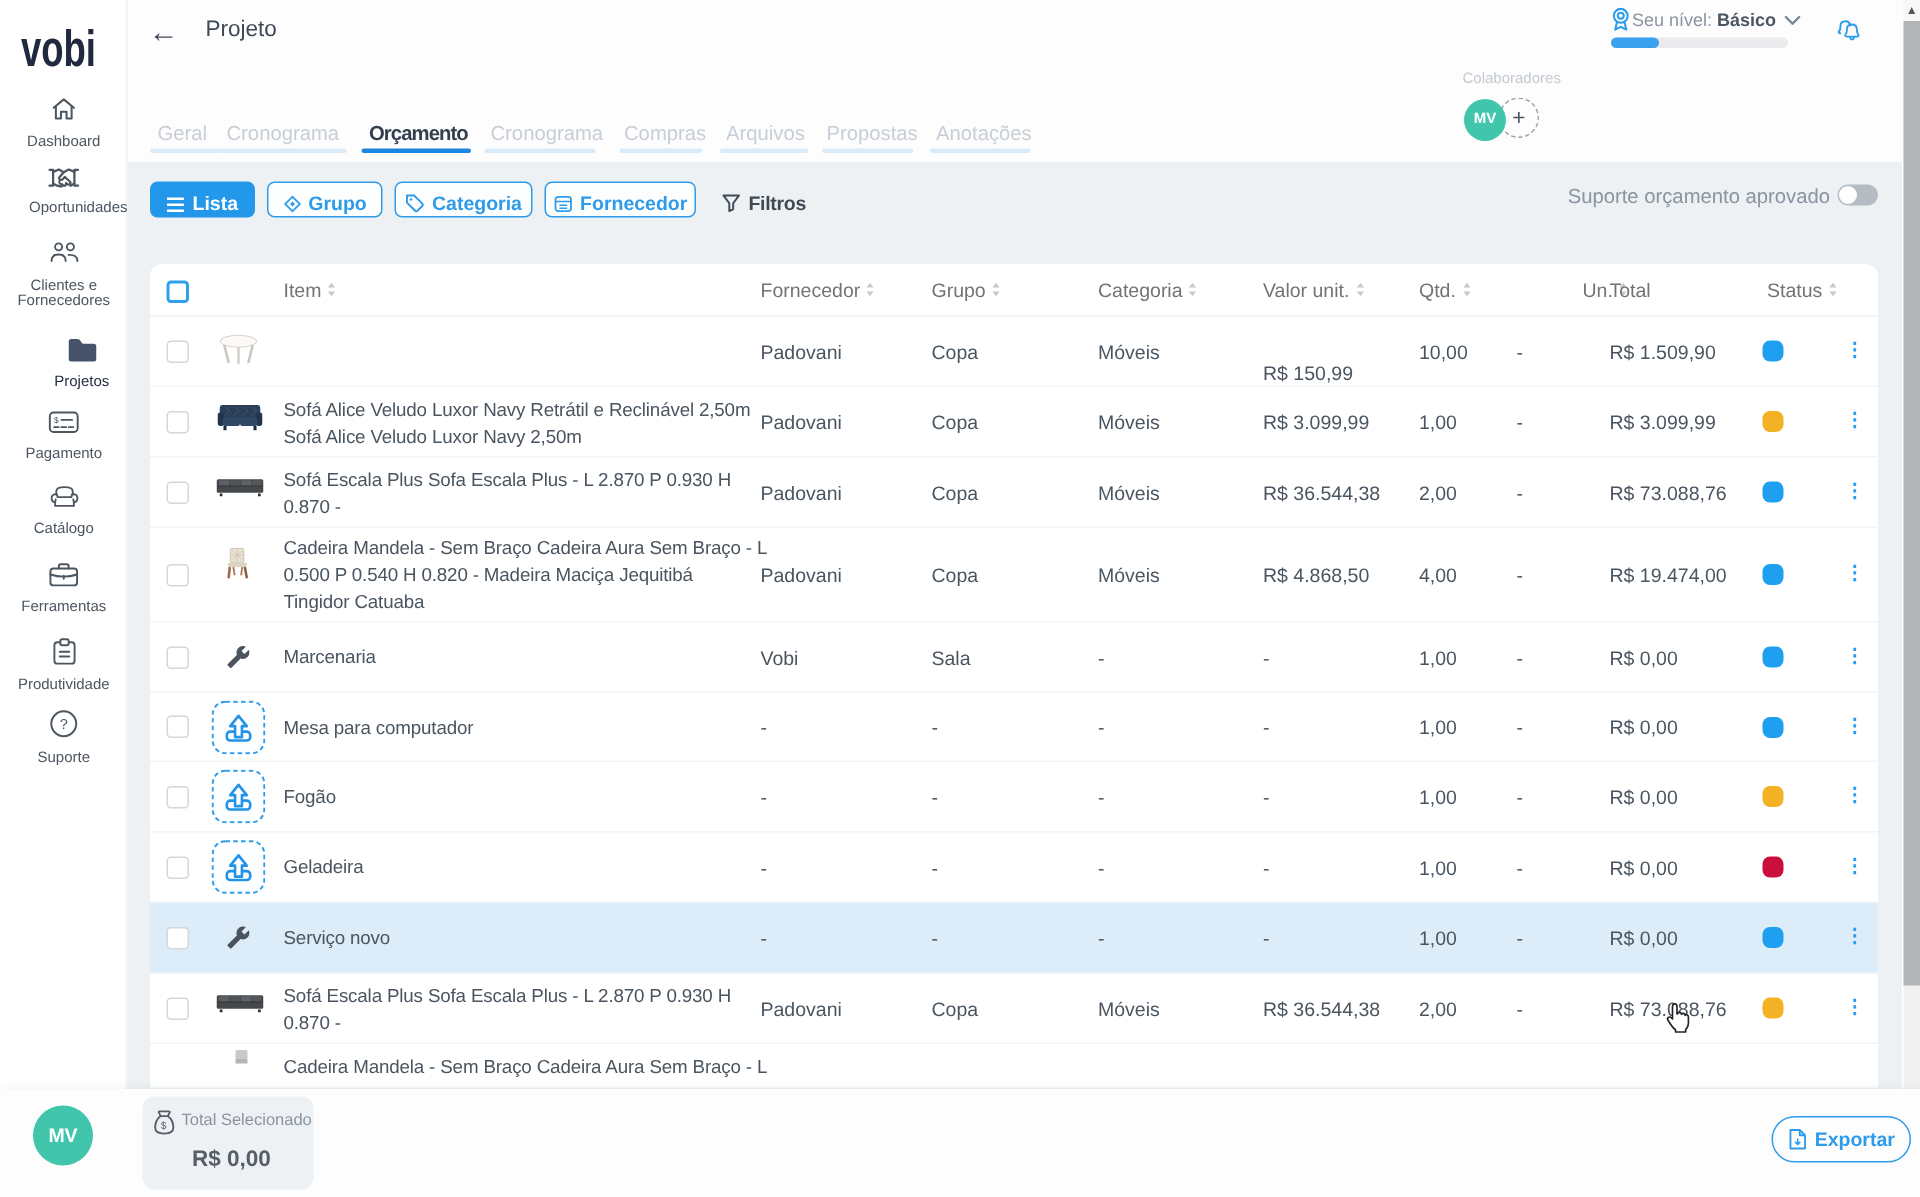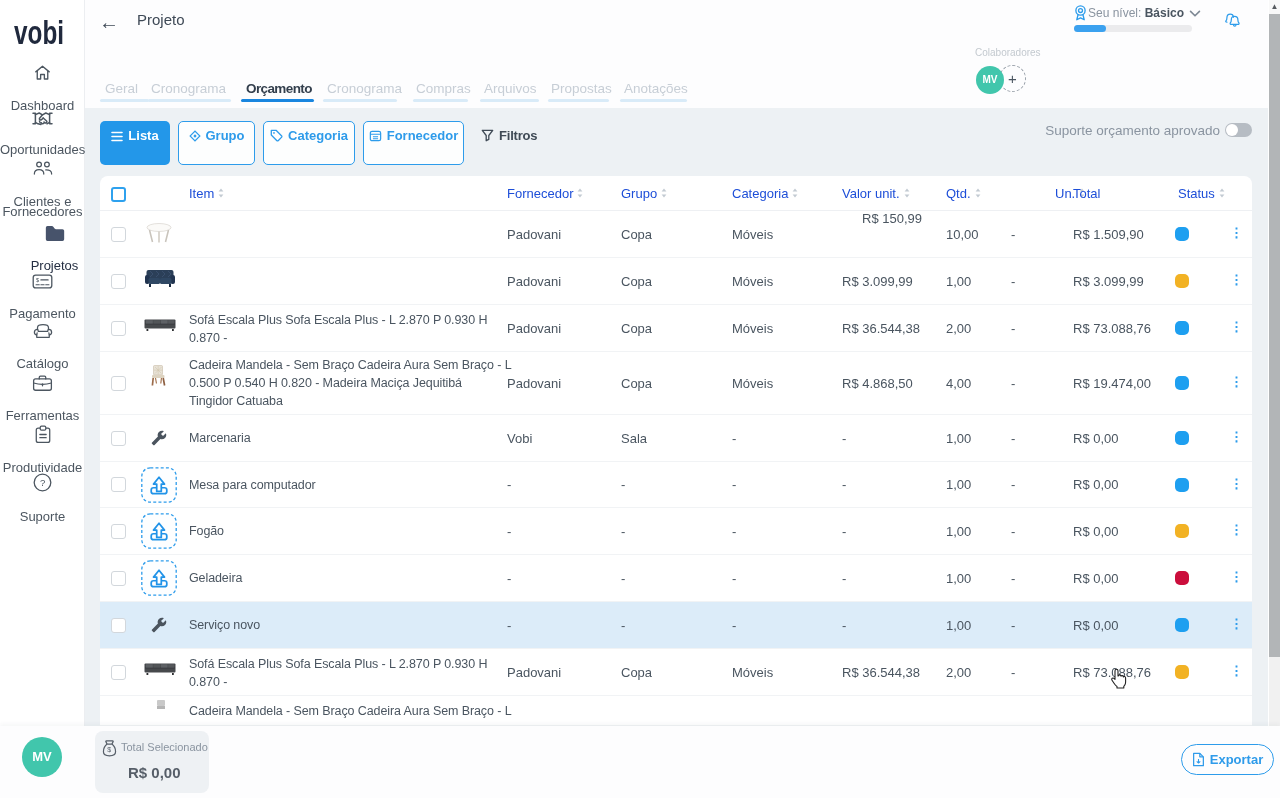--- a/index.html
+++ b/index.html
@@ -4,21 +4,21 @@
 <style>
 * { margin:0; padding:0; box-sizing:border-box; }
 html,body { width:1280px; height:798px; overflow:hidden; font-family:"Liberation Sans", sans-serif; background:#fff; }
 #app { position:relative; width:1280px; height:798px; overflow:hidden; }
 
 
 #sidebar { position:absolute; left:0; top:0; width:85px; height:798px; background:#fff; border-right:1px solid #eceef1; z-index:30; }
 
 .navitem { position:absolute; width:85px; text-align:center; color:#4c5660; }
 .navitem svg { display:block; margin:0 auto; }
-.navlabel { font-size:13px; color:#4c5660; margin-top:19px; line-height:10px; }
+.navlabel { font-size:10px; color:#4c5660; margin-top:8px; line-height:10px; }
 
 
 #header { position:absolute; left:85px; top:0; width:1183px; height:108px; background:#fdfdfe; }
 #backarrow { position:absolute; left:99px; top:11px; font-size:20px; color:#3e4956; }
 #ptitle { position:absolute; left:137px; top:11px; font-size:15px; color:#3e4956; }
 #btitle { position:absolute; left:99px; top:43px; font-size:22px; color:#b9c1ca; letter-spacing:0.2px; }
 .tab { position:absolute; top:81px; font-size:13.5px; color:#c7ced6; }
 .tab.active { color:#333f4d; font-weight:bold; letter-spacing:-0.6px; }
 .tabline { position:absolute; top:99px; height:3px; border-radius:2px; background:#d9ebf8; }
 .tabline.active { background:#1a86df; }
@@ -28,32 +28,32 @@
 #nivel b { color:#4a5560; }
 #progress { position:absolute; left:1074px; top:25px; width:118px; height:7px; border-radius:4px; background:#ebebed; }
 #progressfill { width:32px; height:7px; border-radius:4px; background:#3ba1ef; }
 #colab { position:absolute; left:975px; top:47px; font-size:10px; color:#c3c9cf; }
 #avatarMV { position:absolute; left:976px; top:66px; width:28px; height:28px; border-radius:50%; background:#41c6ac; color:#fff; font-size:10px; font-weight:bold; text-align:center; line-height:28px; z-index:2;}
 #avatarplus { position:absolute; left:999px; top:65px; width:27px; height:27px; border-radius:50%; border:1.5px dashed #9aa2ab; background:#fdfdfe; color:#4a5560; font-size:15px; text-align:center; line-height:25px; }
 #sharebtn { position:absolute; left:1043px; top:55px; width:201px; height:33px; border:1.5px solid #2d9ceb; border-radius:17px; background:#fdfdfe; color:#2e9bea; font-size:13px; font-weight:bold; text-align:center; line-height:30px; }
 
 
 #content { position:absolute; left:85px; top:108px; width:1183px; height:618px; background:#edf1f4; }
-.fbtn { position:absolute; top:121px; height:44px; border-radius:5px; font-size:13px; font-weight:bold; text-align:center; }
+.fbtn { position:absolute; top:121px; height:24px; border-radius:5px; font-size:13px; font-weight:bold; text-align:center; }
 .fbtn.outline { border:1px solid #2d9ceb; color:#2e9bea; background:#fdfefe; }
 .fbtn.solid { background:#2397e9; color:#fff; }
 #filtros { position:absolute; left:481px; top:128px; font-size:13px; font-weight:bold; color:#3f4a55; letter-spacing:-0.2px; }
 #toggletext { position:absolute; right:60px; top:123px; font-size:13.5px; color:#8a94a0; }
 #toggle { position:absolute; left:1225px; top:123px; width:27px; height:14px; border-radius:8px; background:#b6bcc3; }
 #toggleknob { position:absolute; left:1px; top:1px; width:12px; height:12px; border-radius:50%; background:#fff; }
 
 
 #card { position:absolute; left:100px; top:176px; width:1152px; height:550px; background:#fff; border-radius:8px 8px 0 0; overflow:hidden; }
 .hrow { position:absolute; left:0; top:0; width:1152px; height:35px; border-bottom:1px solid #eef0f3; }
-.hlabel { position:absolute; top:10px; font-size:13px; color:#1d4ed8; }
+.hlabel { position:absolute; top:10px; font-size:13px; color:#737373; }
 .row { position:absolute; left:0; width:1152px; border-bottom:1px solid #f1f3f5; }
 .row.hl { background:#dcecf9; }
 .cb { position:absolute; left:11px; width:15px; height:15px; border:1px solid #d2d7dc; border-radius:3px; background:#fff; }
 .cb.header { border:2px solid #2ea1ee; width:15px; height:15px;}
 .itemtxt { position:absolute; left:89px; font-size:12.5px; color:#4a5560; line-height:18px; letter-spacing:-0.1px; }
 .cell { position:absolute; font-size:13px; color:#4a5560; }
 .dot { position:absolute; left:1075px; width:14px; height:14px; border-radius:5px; }
 .menu3 { position:absolute; left:1130px; color:#2d9ceb; font-size:13px; letter-spacing:0; font-weight:bold;}
 .thumb { position:absolute; left:41px; }
 
@@ -78,21 +78,21 @@
     <svg id="logo" style="position:absolute;left:14px;top:13px;" width="52" height="36">
         <text x="0" y="31" textLength="50" lengthAdjust="spacingAndGlyphs" font-family="Liberation Sans, sans-serif" font-size="34" font-weight="bold" fill="#20293d">vobi</text>
       </svg>
     <div class="navitem" style="top:64px;">
       <svg width="19" height="18" viewBox="0 0 24 24" fill="none" stroke="#4c5660" stroke-width="1.8" stroke-linecap="round" stroke-linejoin="round">
           <path d="M3 10.5 L12 3 L21 10.5"></path>
           <path d="M5 9.5 V20 H9.5 V14 H14.5 V20 H19 V9.5"></path>
         </svg>
       <div class="navlabel">Dashboard</div>
     </div>
-    <div class="navitem" style="top:111px;">
+    <div class="navitem" style="top:111px;text-align:right;">
       <svg width="21" height="15" viewBox="0 0 21 15" fill="none" stroke="#4c5660" stroke-width="1.5" stroke-linecap="round" stroke-linejoin="round">
           <path d="M1 2.2 L3.4 2.2 L3.4 12.8 L1 12.8"></path>
           <path d="M20 2.2 L17.6 2.2 L17.6 12.8 L20 12.8"></path>
           <path d="M3.4 3.6 L7.2 2 L10.5 3.8 L13.8 2 L17.6 3.6"></path>
           <path d="M3.4 11.4 L6 12.8 L9 13.4 M17.6 11.4 L15 12.8"></path>
           <path d="M10.5 3.8 L7.6 7.2 Q7 8.3 8.2 8.8 Q9.2 9.2 10 8.3 L11.2 7"></path>
           <path d="M11.2 7 L14.6 10 Q15.4 10.9 14.5 11.7 Q13.6 12.4 12.7 11.6 L12 11 Q12.3 12.6 11 12.8 Q9.8 13 9.4 11.8 Q8.2 12.2 7.8 11 L7.5 10"></path>
         </svg>
       <div class="navlabel">Oportunidades</div>
     </div>
@@ -263,39 +263,40 @@
   <div class="cb" style="top:16px;"></div>
 <svg class="thumb" style="left:46px;top:12px;" width="26" height="20" viewBox="0 0 26 20">
             <ellipse cx="13" cy="4.5" rx="12" ry="4" fill="#fbfaf8" stroke="#d8d4ce" stroke-width="0.7"></ellipse>
             <path d="M3.5 7 L6.5 19" stroke="#c9c4bc" stroke-width="1.6" fill="none"></path>
             <path d="M13 8.5 L13 19.5" stroke="#d2cdc5" stroke-width="1.6" fill="none"></path>
             <path d="M22.5 7 L19.5 19" stroke="#c9c4bc" stroke-width="1.6" fill="none"></path>
           </svg>
   <div class="cell" style="left:407px;top:16px;">Padovani</div>
   <div class="cell" style="left:521px;top:16px;">Copa</div>
   <div class="cell" style="left:632px;top:16px;">Móveis</div>
-  <div class="cell" style="left:742px;top:0;margin-left:20px;">R$ 150,99</div>
+  <div class="cell" style="left:742px;top:30px;">R$ 150,99</div>
   <div class="cell" style="left:846px;top:16px;">10,00</div>
   <div class="cell" style="left:911px;top:16px;">-</div>
   <div class="cell" style="left:973px;top:16px;">R$ 1.509,90</div>
   <div class="dot" style="top:16px;background:#1e9ff0;"></div>
   <div class="menu3" style="top:14px;">⋮</div>
 </div>
 <div class="row" style="top:82px;height:47px;">
   <div class="cb" style="top:16px;"></div>
 <svg class="thumb" style="left:45px;top:11px;" width="30" height="18" viewBox="0 0 30 18">
             <rect x="1.5" y="1" width="27" height="10" rx="2" fill="#2b3f58"></rect>
             <path d="M5 2 L8 5 M11 2 L14 5 M17 2 L20 5 M23 2 L26 5 M8 5 L5 8 M14 5 L11 8 M20 5 L17 8 M26 5 L23 8" stroke="#43597a" stroke-width="0.6"></path>
             <rect x="0" y="6" width="4.5" height="9" rx="2" fill="#223450"></rect>
             <rect x="25.5" y="6" width="4.5" height="9" rx="2" fill="#223450"></rect>
             <rect x="3.5" y="9" width="11.5" height="6" rx="1.5" fill="#2f4763"></rect>
             <rect x="15" y="9" width="11.5" height="6" rx="1.5" fill="#2f4763"></rect>
             <rect x="4" y="15" width="2" height="3" fill="#1b2a40"></rect>
             <rect x="24" y="15" width="2" height="3" fill="#1b2a40"></rect>
           </svg>
+  <div class="itemtxt" style="top:6px;">Sofá Alice Veludo Luxor Navy Retrátil e Reclinável 2,50m<br>Sofá Alice Veludo Luxor Navy 2,50m</div>
   <div class="cell" style="left:407px;top:16px;">Padovani</div>
   <div class="cell" style="left:521px;top:16px;">Copa</div>
   <div class="cell" style="left:632px;top:16px;">Móveis</div>
   <div class="cell" style="left:742px;top:16px;">R$ 3.099,99</div>
   <div class="cell" style="left:846px;top:16px;">1,00</div>
   <div class="cell" style="left:911px;top:16px;">-</div>
   <div class="cell" style="left:973px;top:16px;">R$ 3.099,99</div>
   <div class="dot" style="top:16px;background:#f2b224;"></div>
   <div class="menu3" style="top:14px;">⋮</div>
 </div>

